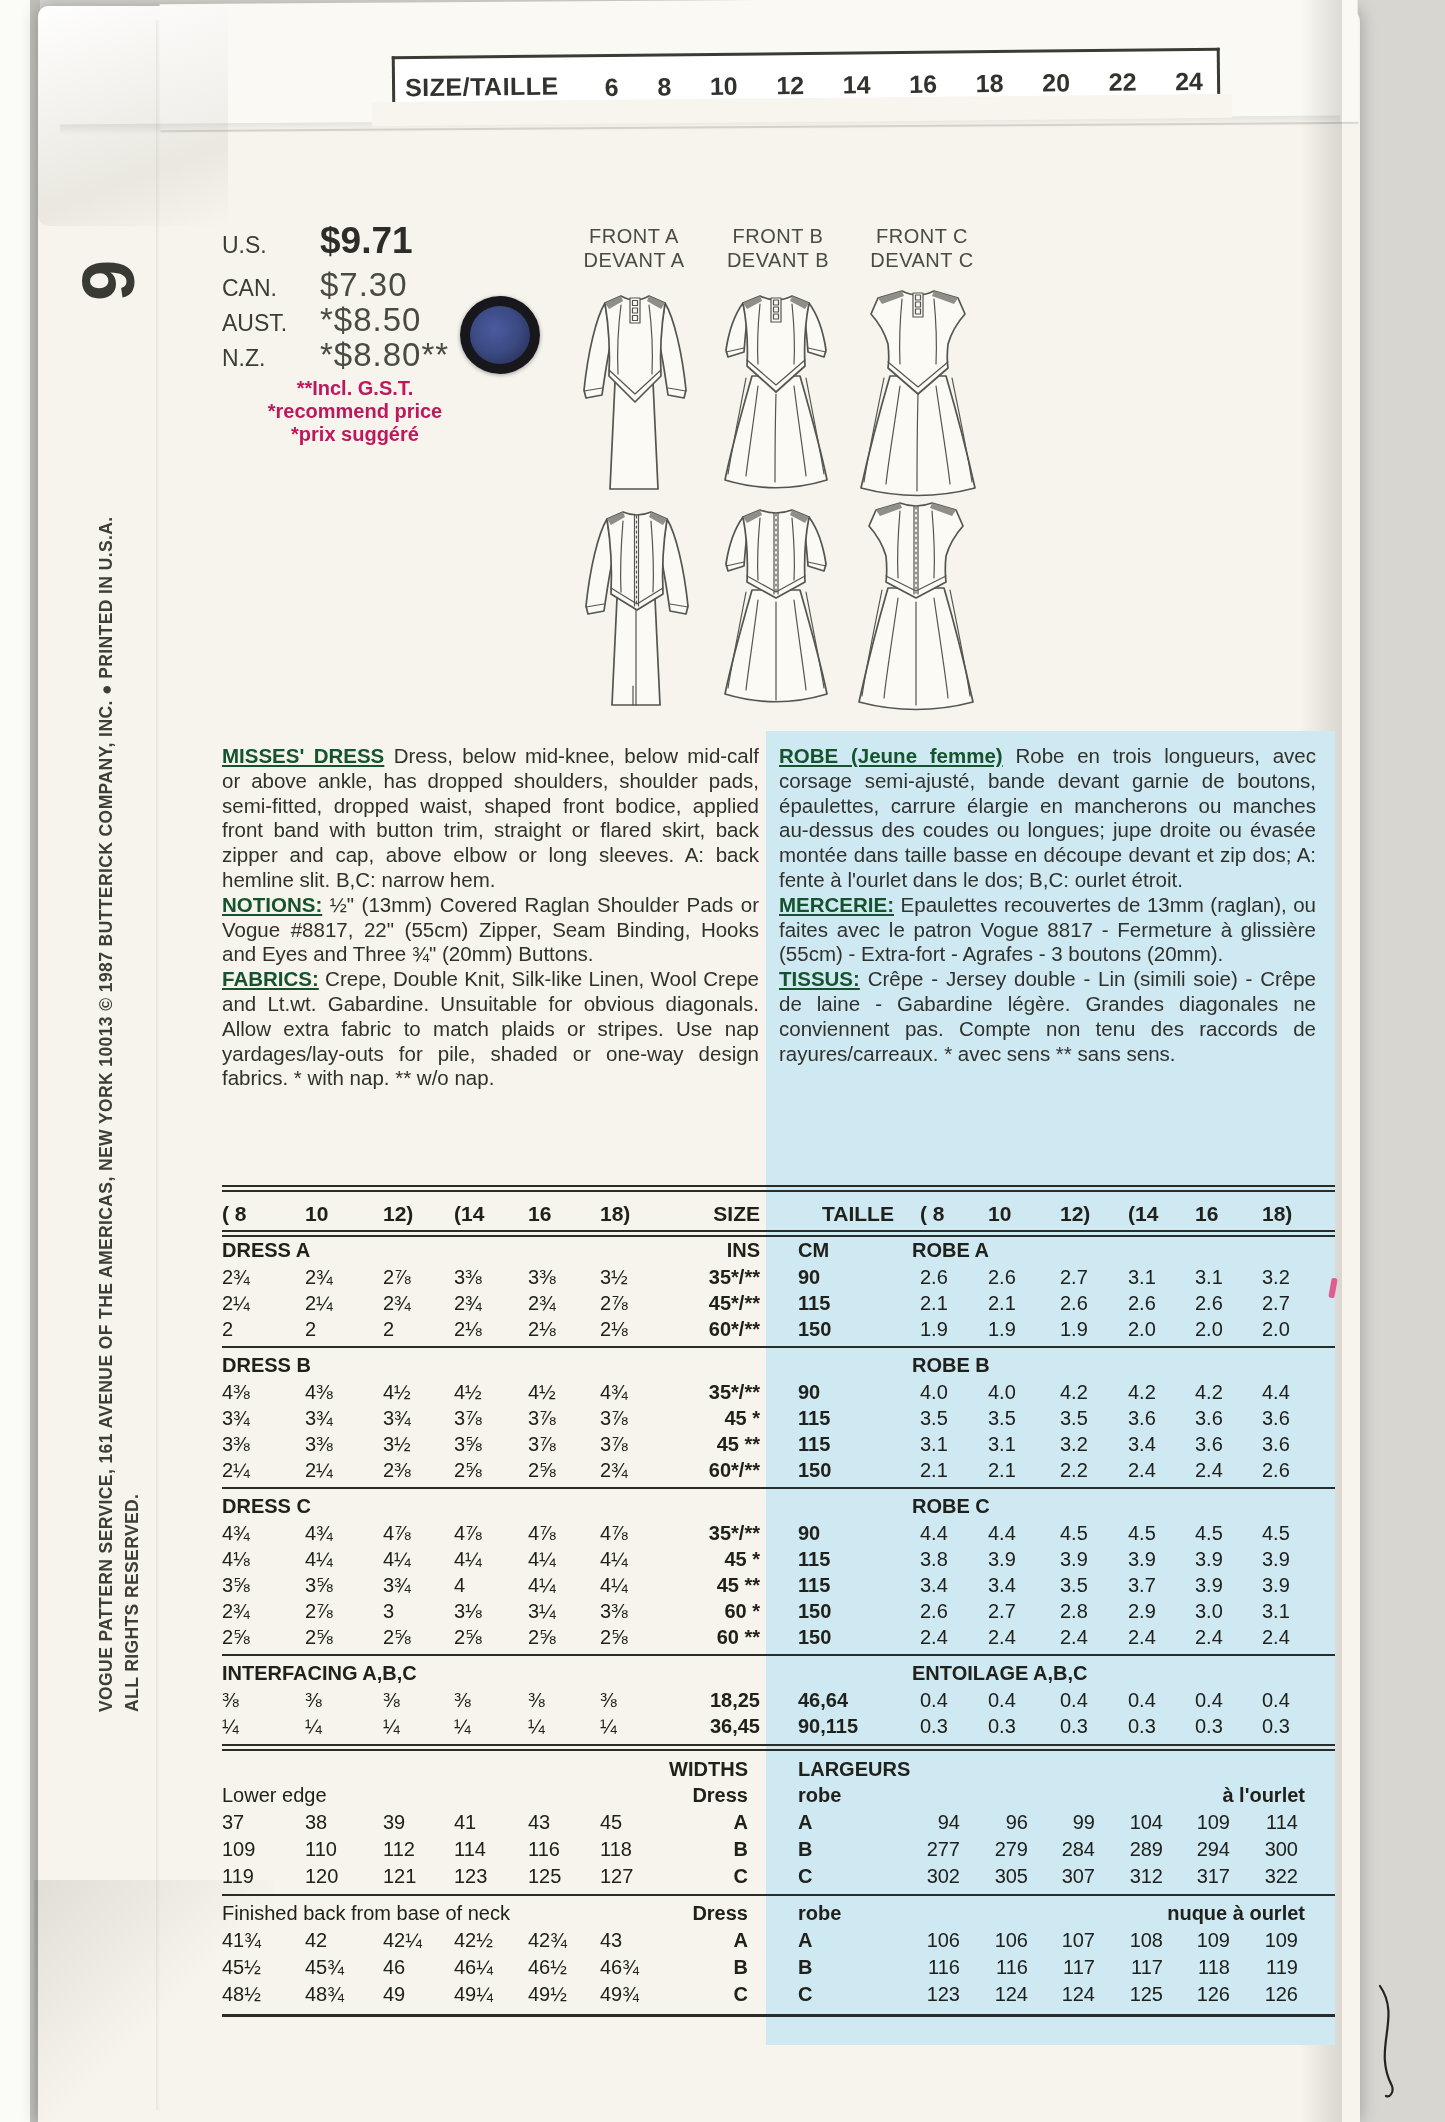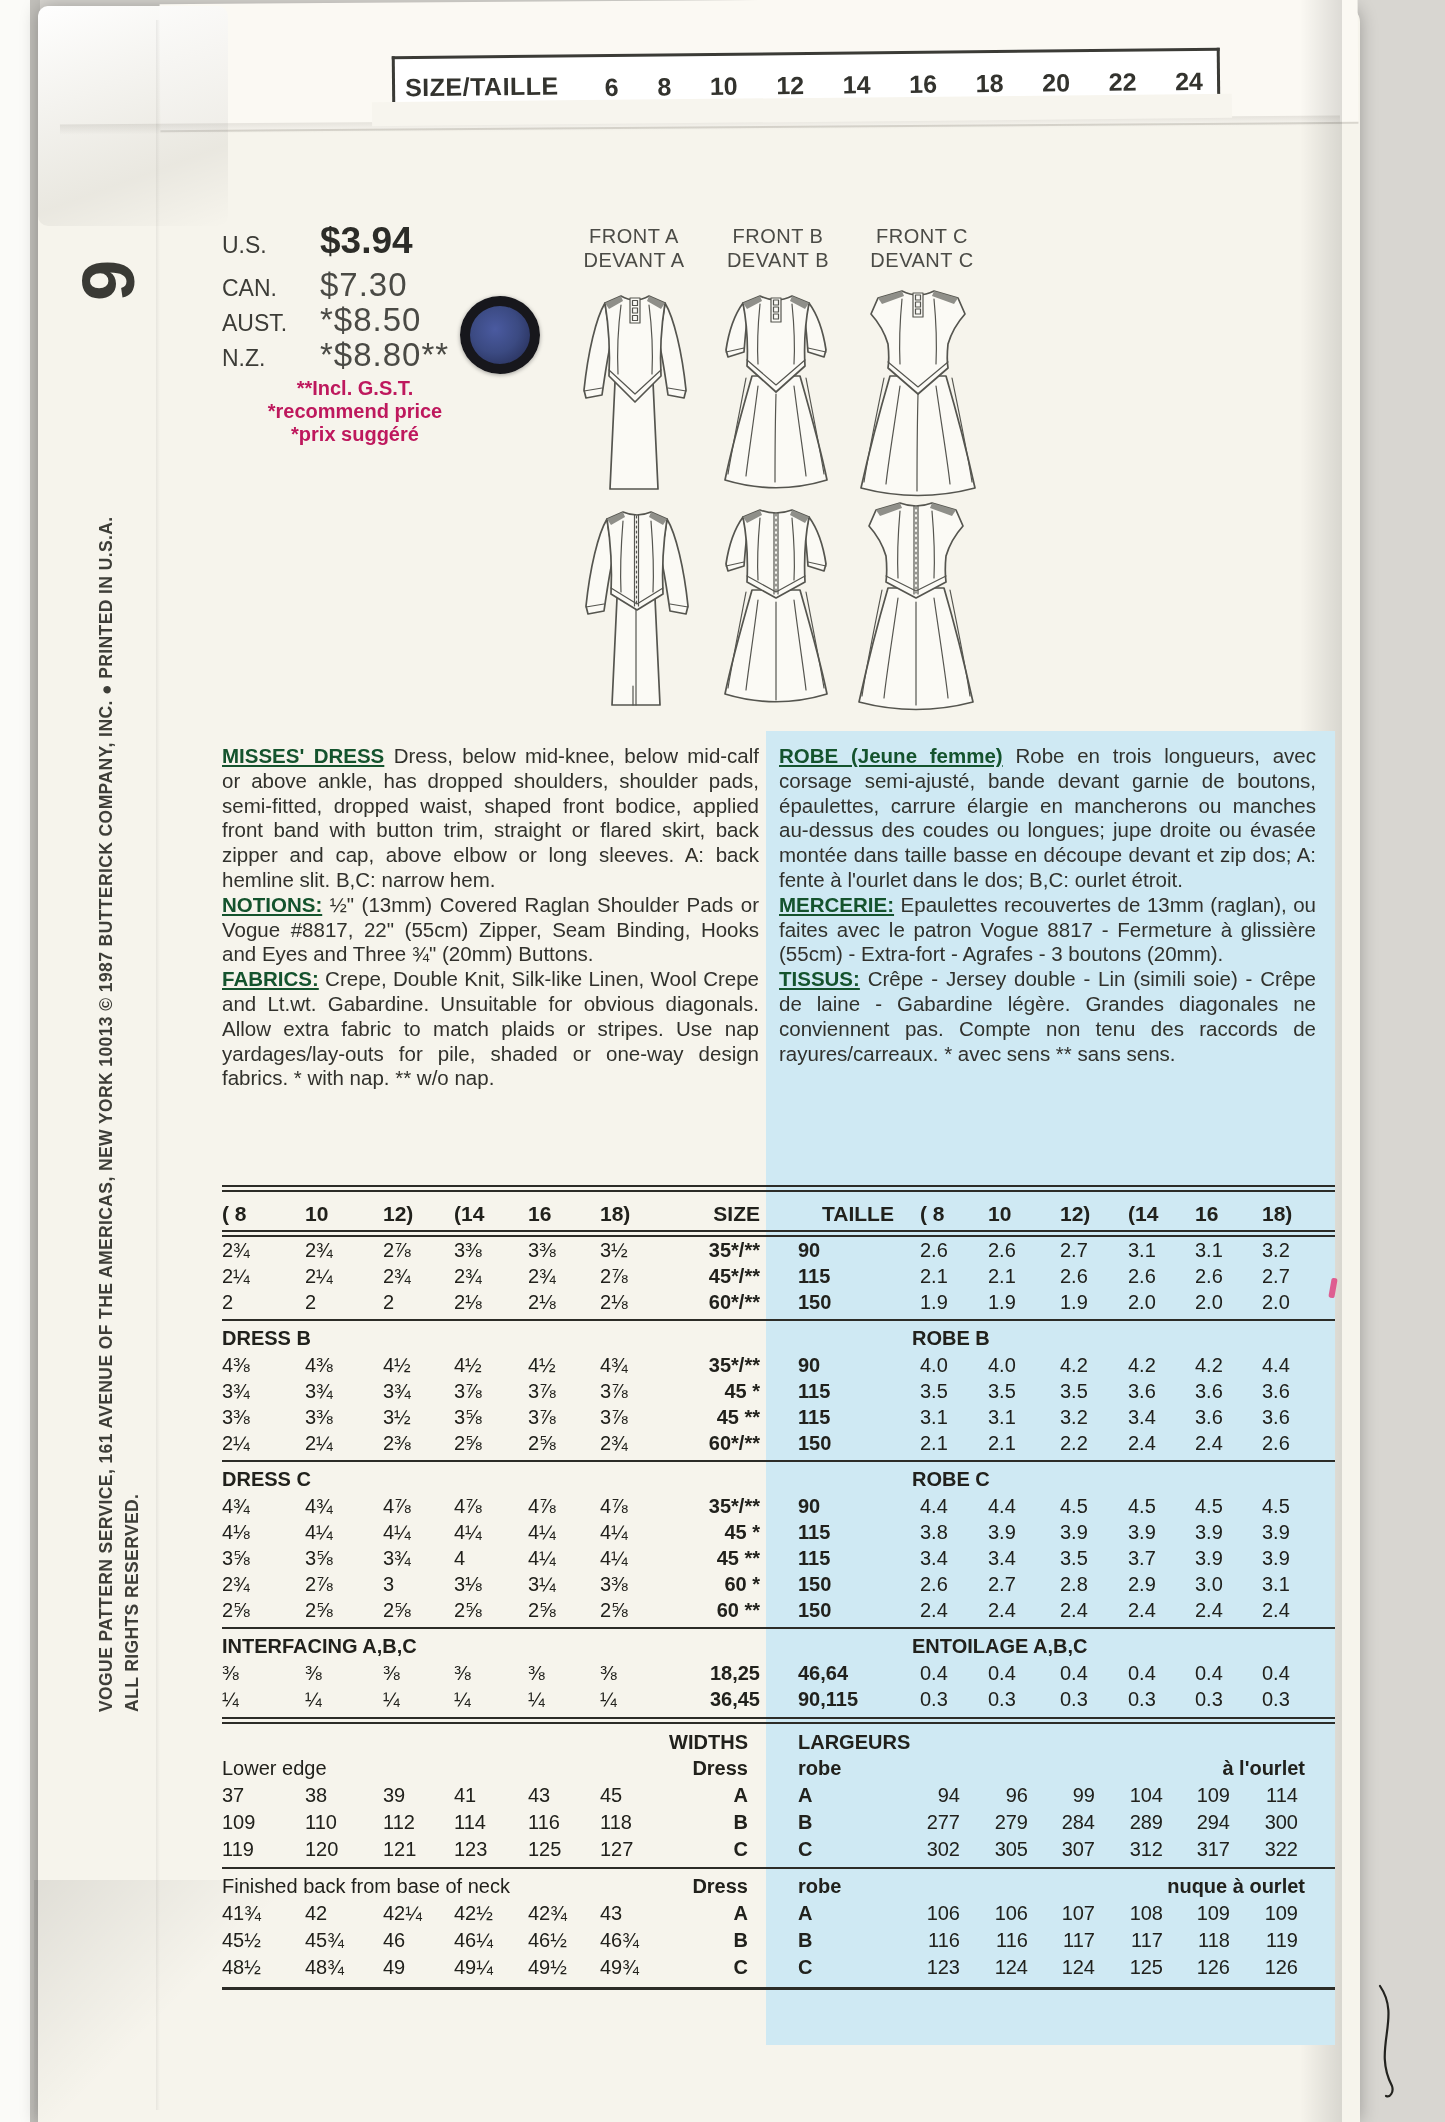--- a/index.html
+++ b/index.html
@@ -139,21 +139,21 @@
 </div>
 <div class="abs foldband"></div>
 
 <div class="abs size9"><span>9</span></div>
 <div class="abs imprint1"><span>VOGUE PATTERN SERVICE, 161 AVENUE OF THE AMERICAS, NEW YORK 10013 © 1987 BUTTERICK COMPANY, INC. ● PRINTED IN U.S.A.</span></div>
 <div class="abs imprint2"><span>ALL RIGHTS RESERVED.</span></div>
 
 <div class="abs prices">
   <div class="prow first">
     <span class="reg">U.S.</span>
-    <span class="amt">$3.94</span>
+    <span class="amt">$9.71</span>
   </div>
   <div class="prow">
     <span class="reg">CAN.</span>
     <span class="amt">$7.30</span>
   </div>
   <div class="prow">
     <span class="reg">AUST.</span>
     <span class="amt">*$8.50</span>
   </div>
   <div class="prow">
@@ -343,20 +343,26 @@
     <span class="c taille">TAILLE</span>
     <span class="c f0">( 8</span>
     <span class="c f1">10</span>
     <span class="c f2">12)</span>
     <span class="c f3">(14</span>
     <span class="c f4">16</span>
     <span class="c f5">18)</span>
   </div>
   <div class="r2"></div>
 
+  <div class="trow title">
+    <span class="c t-en">DRESS A</span>
+    <span class="c ins">INS</span>
+    <span class="c cm">CM</span>
+    <span class="c t-fr">ROBE A</span>
+  </div>
   <div>
     <div class="trow">
       <span class="c e0">2¾</span>
         <span class="c e1">2¾</span>
         <span class="c e2">2⅞</span>
         <span class="c e3">3⅜</span>
         <span class="c e4">3⅜</span>
         <span class="c e5">3½</span>
       <span class="c ins">35*/**</span>
         <span class="c cm">90</span>

